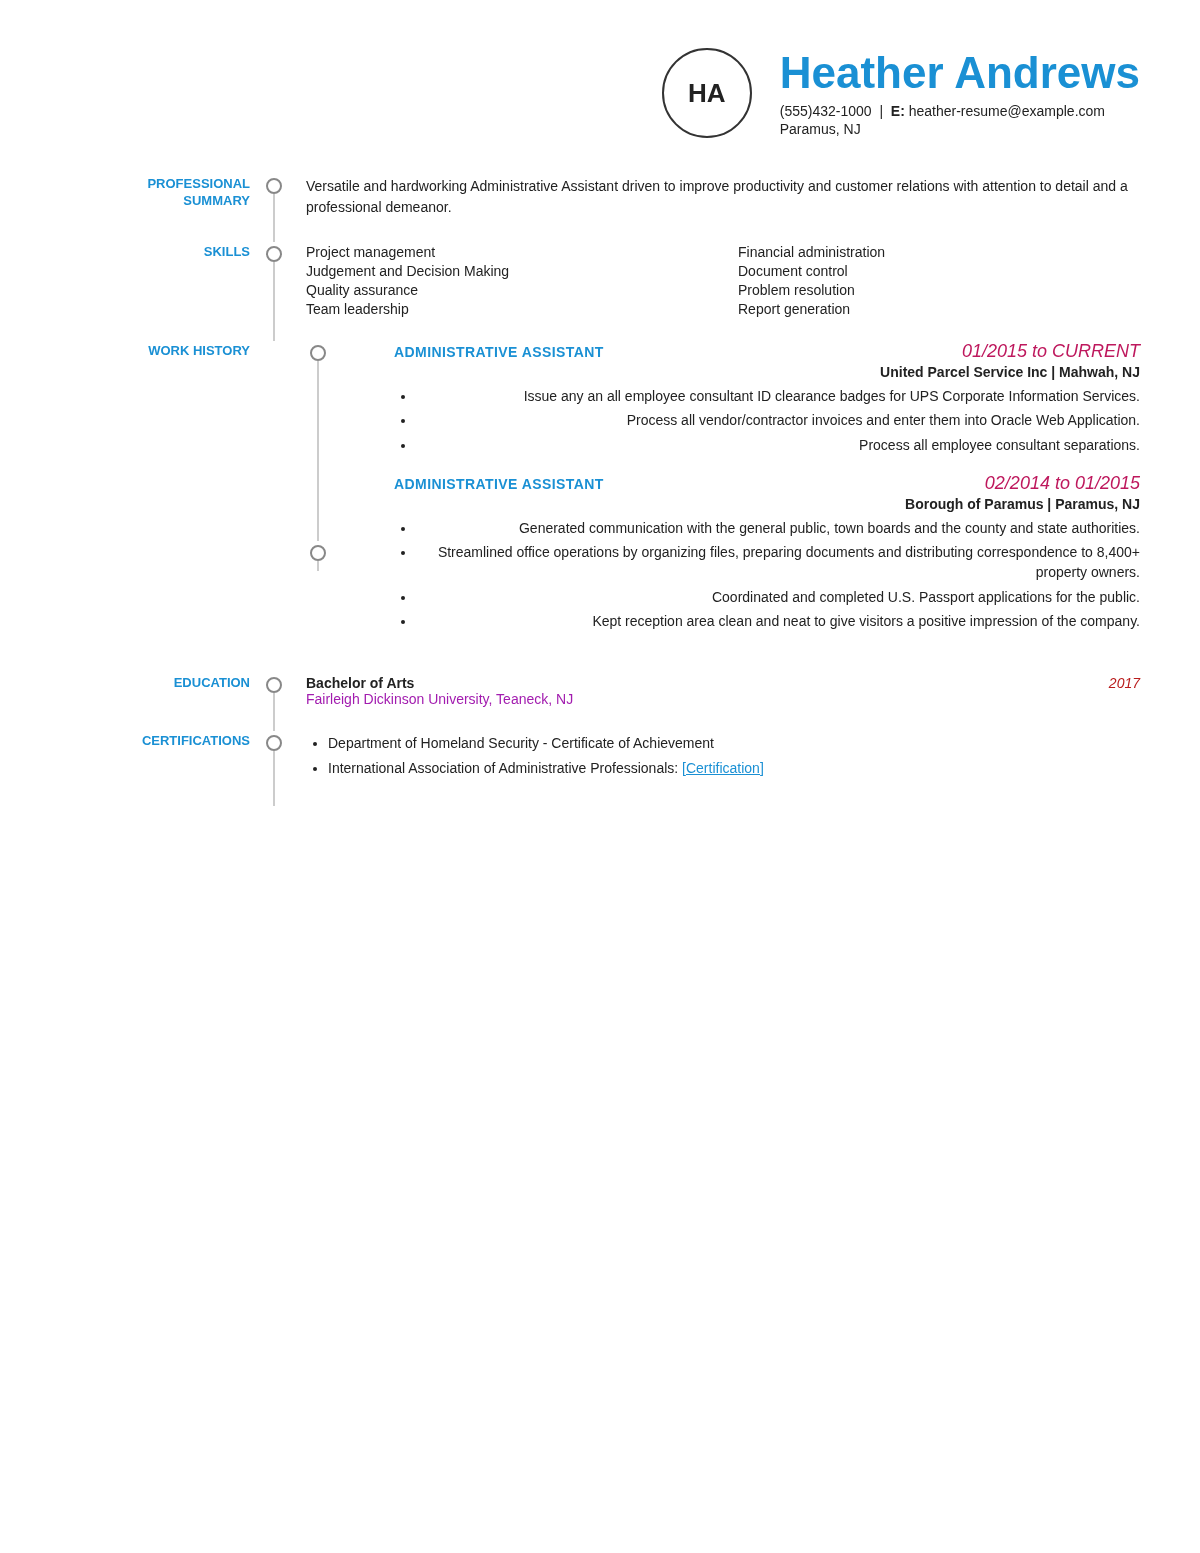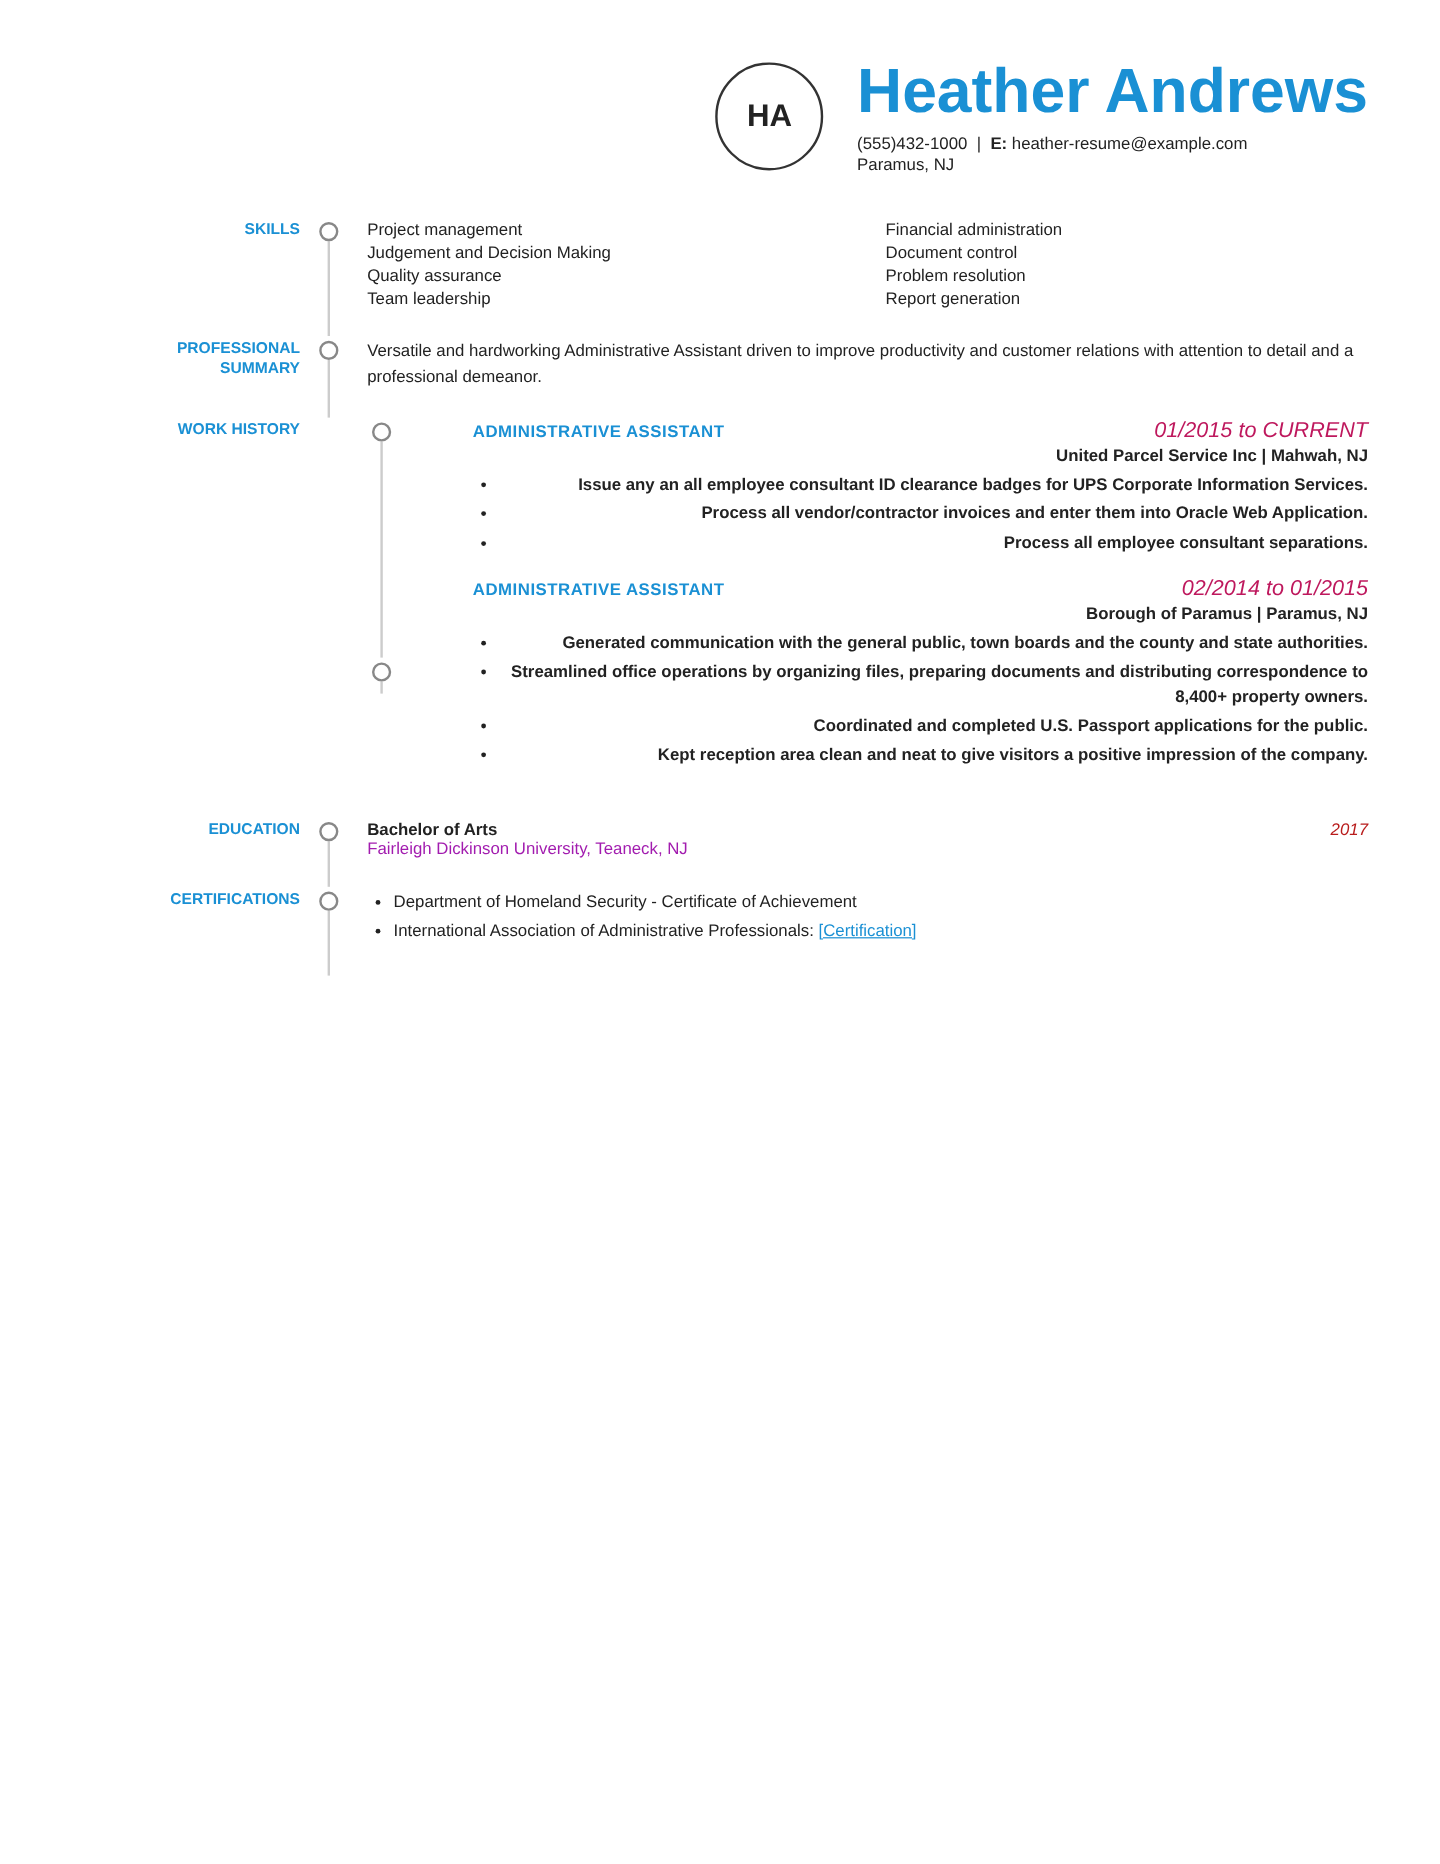--- a/index.html
+++ b/index.html
@@ -29,21 +29,21 @@
       display: flex;
       align-items: center;
       justify-content: center;
       font-size: 26px;
       font-weight: bold;
       color: #222;
       flex-shrink: 0;
     }
     .header-info {}
     .header-name {
-      font-size: 52px;
+      font-size: 44px;
       font-weight: bold;
       color: #1a90d4;
       line-height: 1.1;
     }
     .header-contact {
       font-size: 14px;
       color: #222;
       margin-top: 6px;
     }
     .header-contact span.label {
@@ -154,21 +154,20 @@
     }
     .job-company {
       font-size: 14px;
       font-weight: bold;
       color: #222;
       margin-bottom: 6px;
     }
     .job-bullets {
       list-style: disc;
       padding-left: 22px;
-      font-weight: bold;
     }
     .job-bullets li {
       font-size: 14px;
       color: #222;
       margin-bottom: 4px;
       line-height: 1.45;
     }
 
     
     .edu-title-row {
@@ -227,53 +226,53 @@
       <span>(555)432-1000</span>
       &nbsp;|&nbsp;
       <span class="label">E:</span>
       <span>heather-resume@example.com</span>
     </div>
     <div class="header-location">Paramus, NJ</div>
   </div>
 </div>
 
 <div class="main-content">
+
+  <div class="section-row">
+    <div class="section-label-col">
+      <div class="section-label">PROFESSIONAL<br>SUMMARY</div>
+    </div>
+    <div class="timeline-col">
+      <div class="timeline-dot"></div>
+      <div class="timeline-line"></div>
+    </div>
+    <div class="section-content-col">
+      <p class="summary-text">Versatile and hardworking Administrative Assistant driven to improve productivity and customer relations with attention to detail and a professional demeanor.</p>
+    </div>
+  </div>
 
   <div class="section-row">
     <div class="section-label-col">
       <div class="section-label">SKILLS</div>
     </div>
     <div class="timeline-col">
       <div class="timeline-dot"></div>
       <div class="timeline-line"></div>
     </div>
     <div class="section-content-col">
       <div class="skills-grid">
         <span>Project management</span>
         <span>Financial administration</span>
         <span>Judgement and Decision Making</span>
         <span>Document control</span>
         <span>Quality assurance</span>
         <span>Problem resolution</span>
         <span>Team leadership</span>
         <span>Report generation</span>
       </div>
-    </div>
-  </div>
-
-  <div class="section-row">
-    <div class="section-label-col">
-      <div class="section-label">PROFESSIONAL<br>SUMMARY</div>
-    </div>
-    <div class="timeline-col">
-      <div class="timeline-dot"></div>
-      <div class="timeline-line"></div>
-    </div>
-    <div class="section-content-col">
-      <p class="summary-text">Versatile and hardworking Administrative Assistant driven to improve productivity and customer relations with attention to detail and a professional demeanor.</p>
     </div>
   </div>
 
   <div class="section-row" style="align-items:flex-start;gap:44px;">
     <div class="section-label-col" style="padding-top:2px;">
       <div class="section-label">WORK HISTORY</div>
     </div>
 
     <div class="timeline-col" style="align-items:center; display:flex; flex-direction:column;">
       <div class="timeline-dot"></div>

